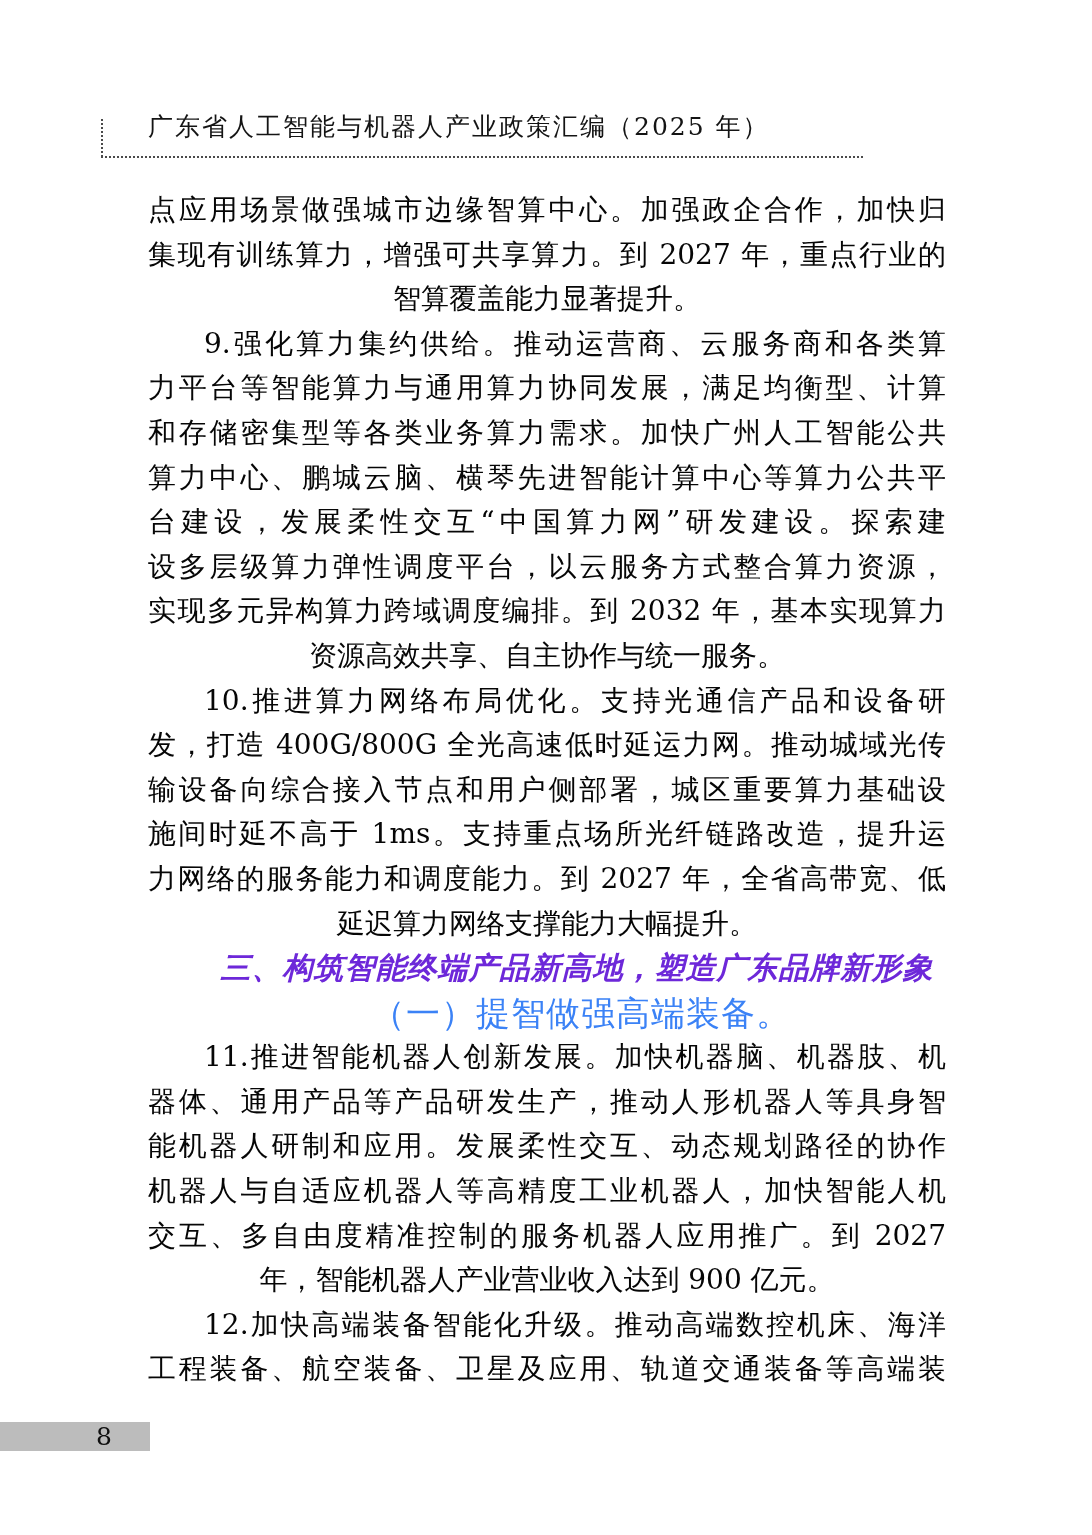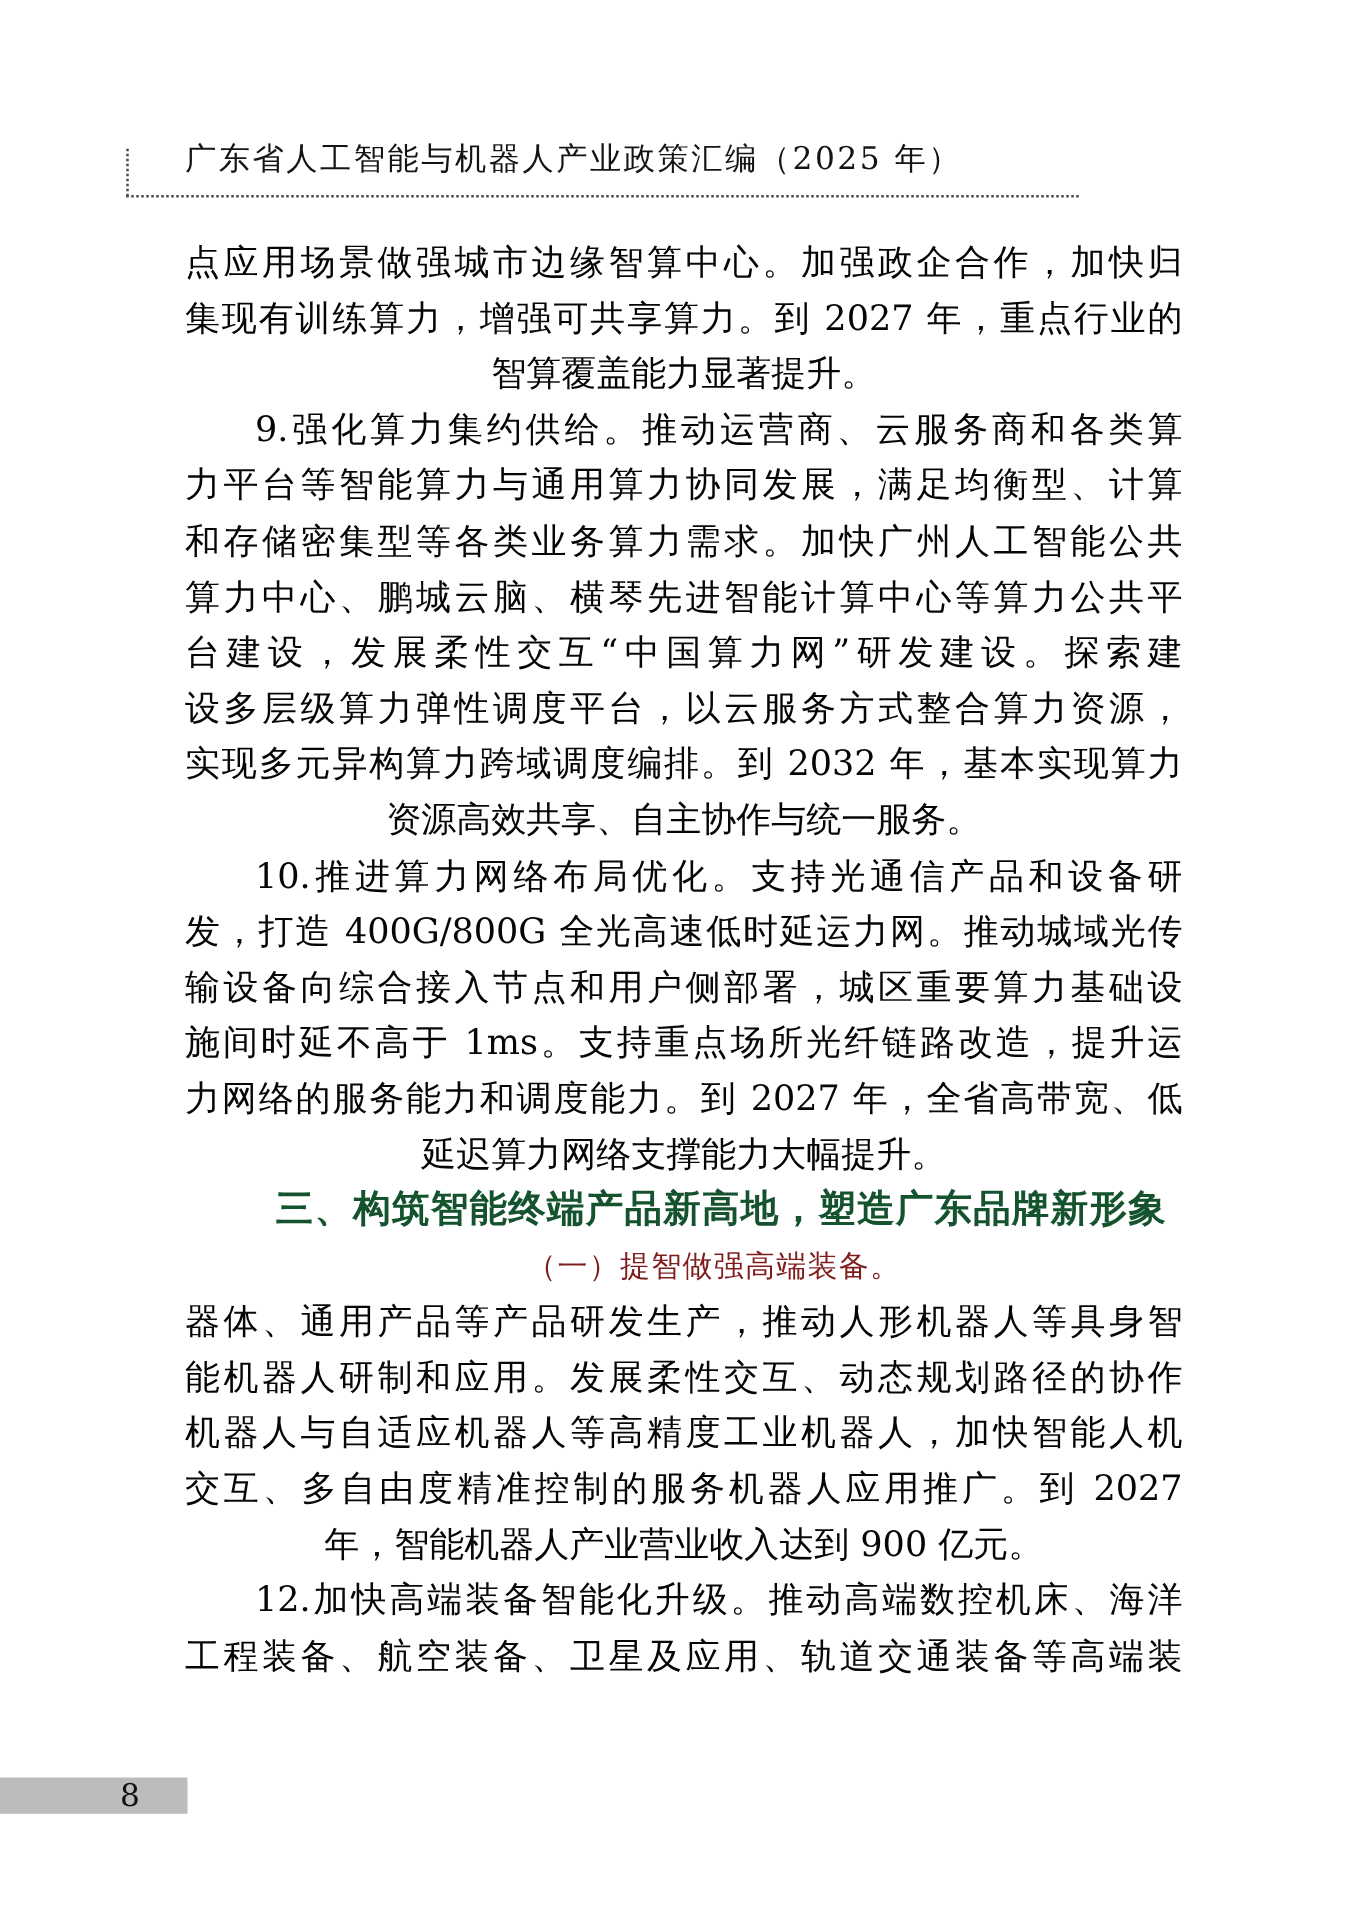--- a/index.html
+++ b/index.html
@@ -54,26 +54,27 @@
     text-align: justify;
     text-align-last: justify;
     text-justify: inter-character;
   }
   .line.indent { text-indent: 2em; }
   .line.heading {
     font-family: "DejaVu Sans", sans-serif;
     font-weight: bold;
     font-size: 30px;
     letter-spacing: 1px;
-    color: #14532d;
+    color: #6d28d9;
+    font-style: italic;
   }
   .line.subheading {
-    font-size: 24px;
+    font-size: 34px;
     letter-spacing: 1px;
-    color: #7f1d1d;
+    color: #3b82f6;
   }
   
   .pagenum-box {
     position: absolute;
     left: 0; top: 1422px;
     width: 150px; height: 29px;
     background: #bcbcbc;
   }
   .pagenum-box span {
     position: absolute;
@@ -105,20 +106,21 @@
       <div class="line body j">实现多元异构算力跨域调度编排。到 2032 年，基本实现算力</div>
       <div class="line body">资源高效共享、自主协作与统一服务。</div>
       <div class="line body j indent">10.推进算力网络布局优化。支持光通信产品和设备研</div>
       <div class="line body j">发，打造 400G/800G 全光高速低时延运力网。推动城域光传</div>
       <div class="line body j">输设备向综合接入节点和用户侧部署，城区重要算力基础设</div>
       <div class="line body j">施间时延不高于 1ms。支持重点场所光纤链路改造，提升运</div>
       <div class="line body j">力网络的服务能力和调度能力。到 2027 年，全省高带宽、低</div>
       <div class="line body">延迟算力网络支撑能力大幅提升。</div>
       <div class="line heading indent">三、构筑智能终端产品新高地，塑造广东品牌新形象</div>
       <div class="line subheading indent">（一）提智做强高端装备。</div>
+      <div class="line body j indent">11.推进智能机器人创新发展。加快机器脑、机器肢、机</div>
       <div class="line body j">器体、通用产品等产品研发生产，推动人形机器人等具身智</div>
       <div class="line body j">能机器人研制和应用。发展柔性交互、动态规划路径的协作</div>
       <div class="line body j">机器人与自适应机器人等高精度工业机器人，加快智能人机</div>
       <div class="line body j">交互、多自由度精准控制的服务机器人应用推广。到 2027</div>
       <div class="line body">年，智能机器人产业营业收入达到 900 亿元。</div>
       <div class="line body j indent">12.加快高端装备智能化升级。推动高端数控机床、海洋</div>
       <div class="line body j">工程装备、航空装备、卫星及应用、轨道交通装备等高端装</div>
     </main>
 
   <div class="pagenum-box">

